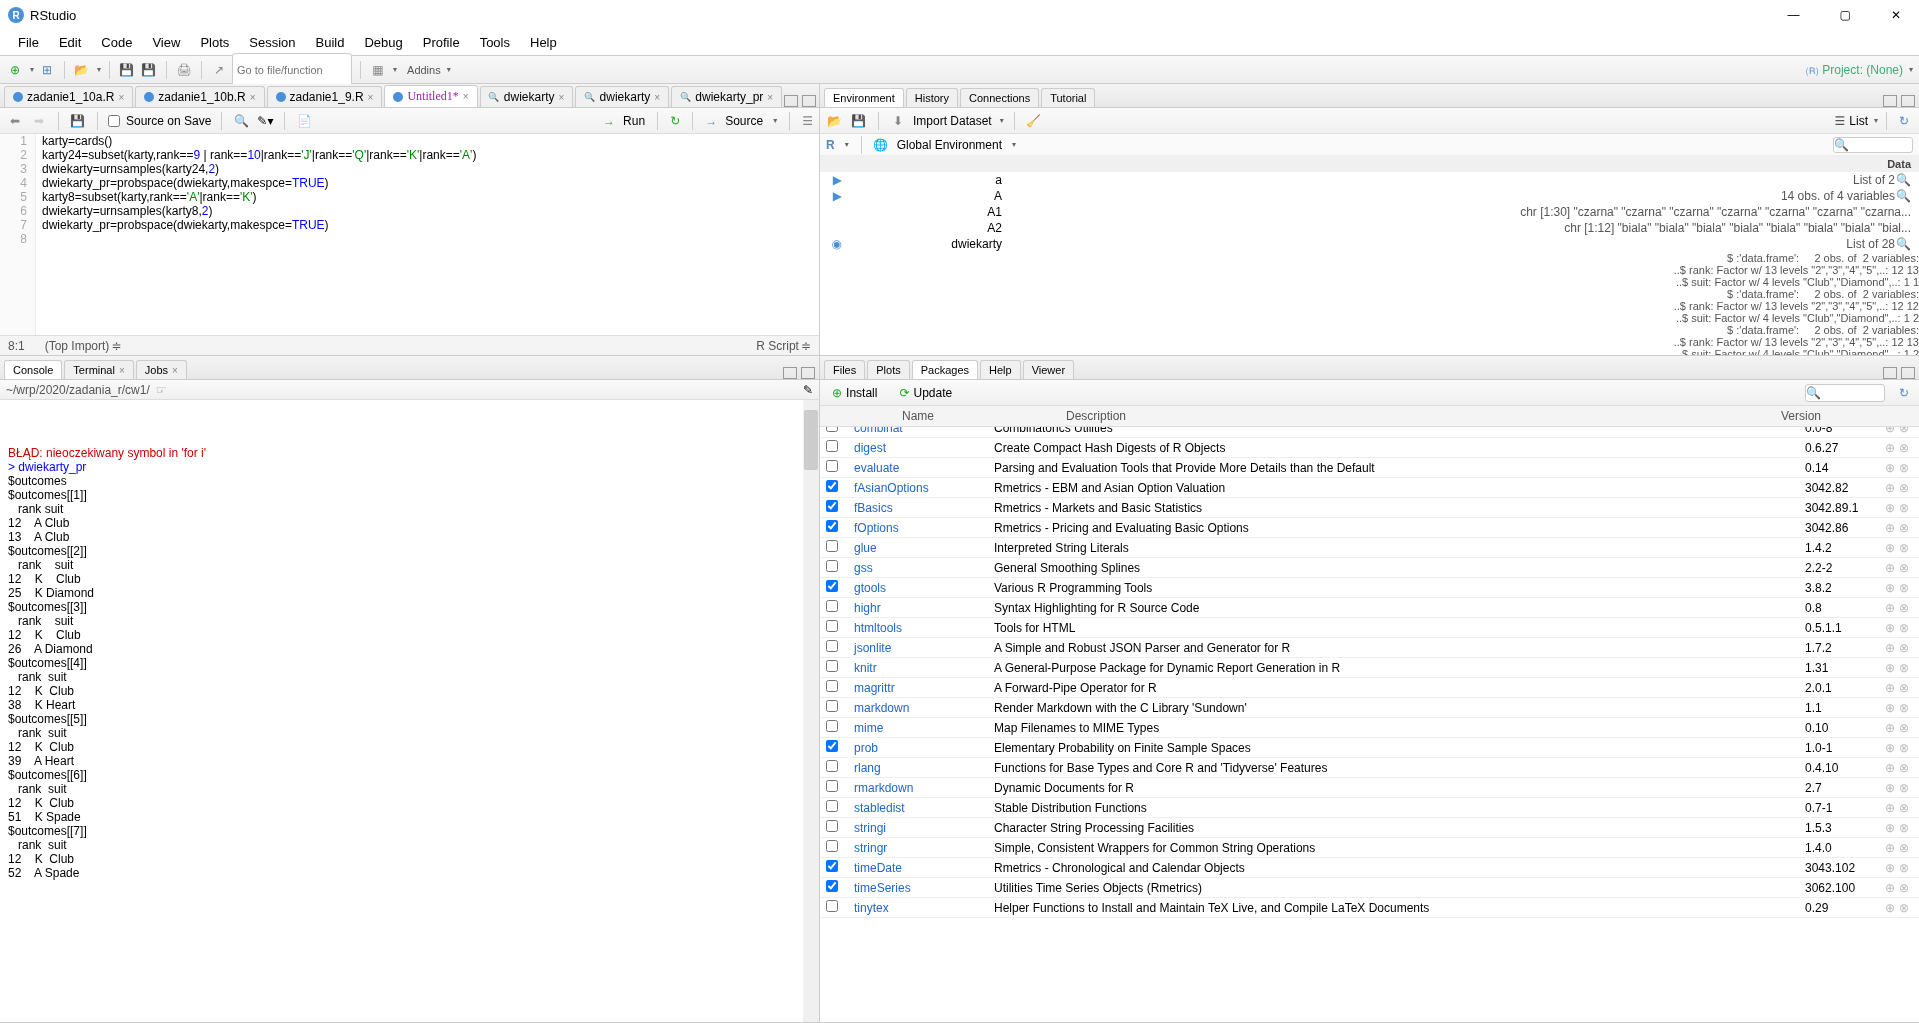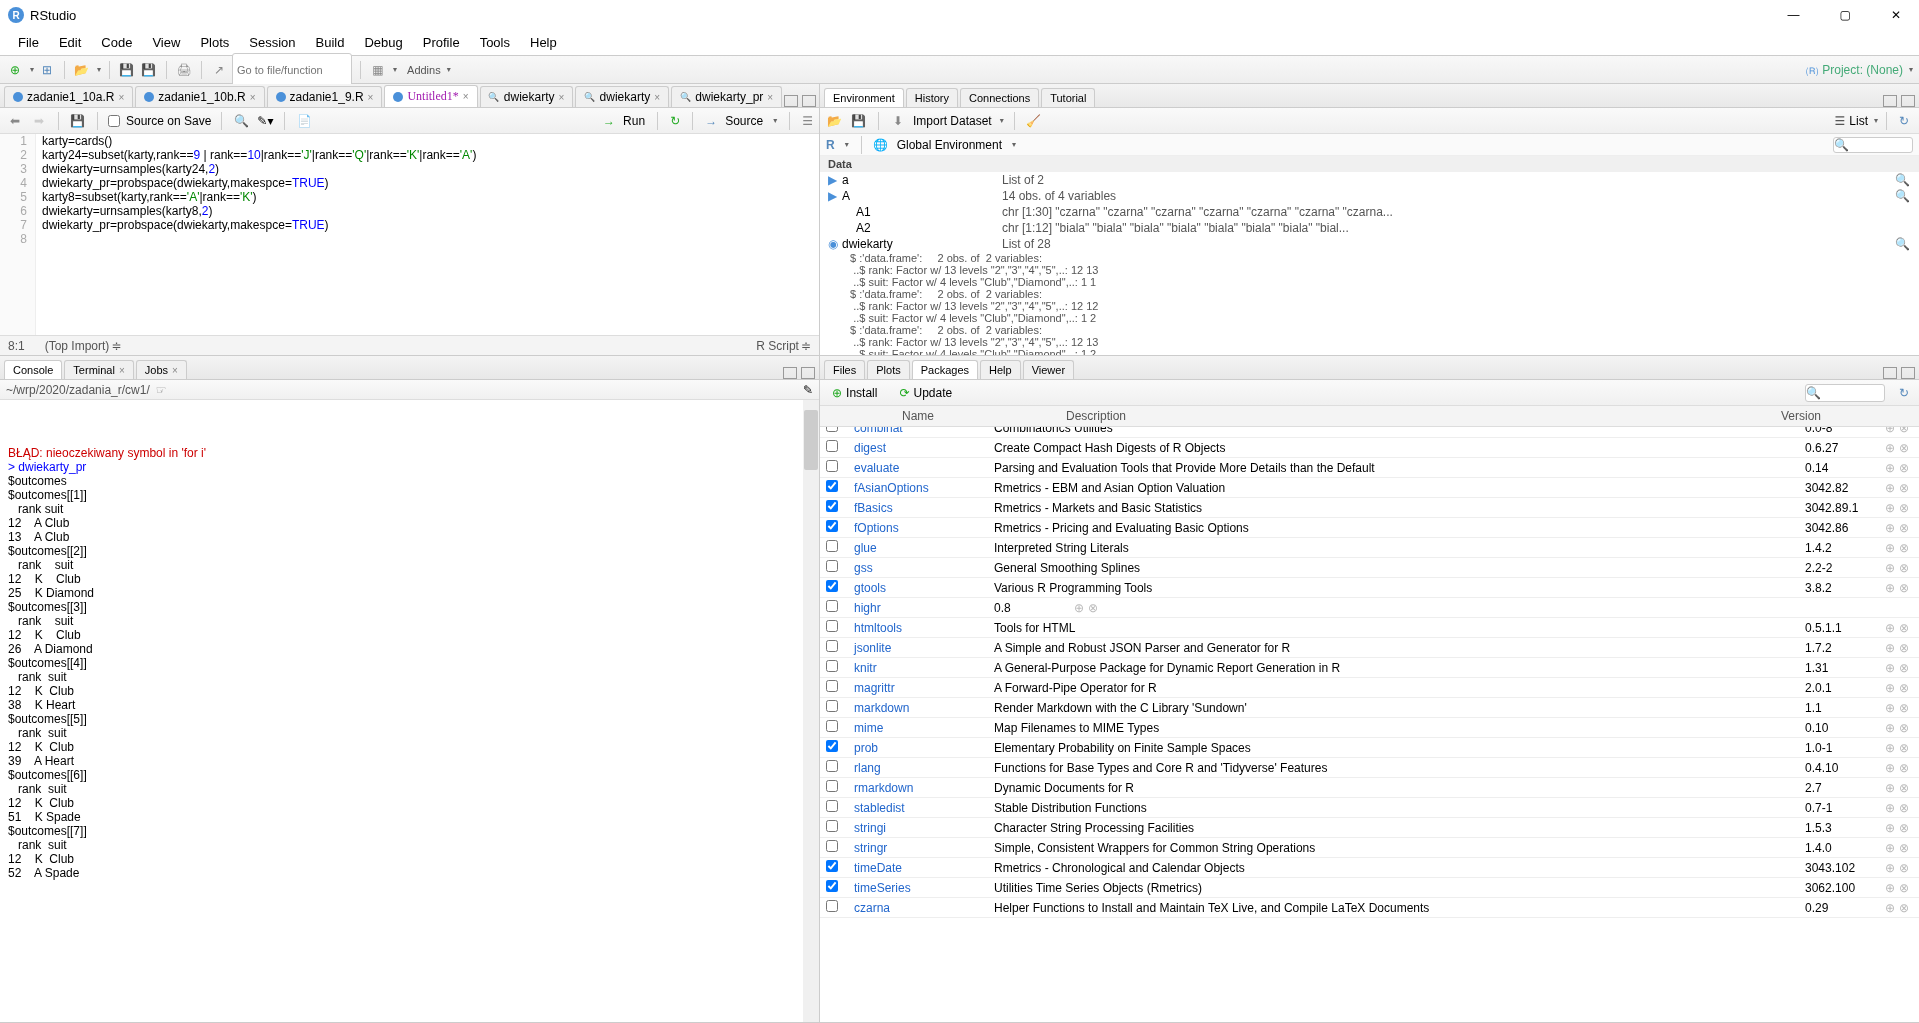--- a/index.html
+++ b/index.html
@@ -32,21 +32,21 @@
 .editor-body { flex: 1; background: #fff; display: flex; font-family: 'Consolas', monospace; font-size: 12px; overflow: hidden; }
 .gutter { width: 36px; text-align: right; padding-right: 8px; color: #aaa; background: #fafafa; border-right: 1px solid #eee; }
 .code { flex: 1; padding-left: 6px; white-space: pre; }
 .code .str { color: #008800; }
 .code .num { color: #0000ff; }
 .status-bar { height: 20px; display: flex; align-items: center; padding: 2px 8px; background: #f4f4f4; border-top: 1px solid #ddd; font-size: 11px; color: #555; }
 .console-body { flex: 1; background: #fff; font-family: 'Consolas', monospace; font-size: 12px; padding: 4px 8px; white-space: pre; overflow: auto; position: relative; }
 .console-body .err { color: #cc0000; }
 .console-body .prompt { color: #0000ff; }
 .env-toolbar { height: 26px; display: flex; align-items: center; padding: 0 6px; background: linear-gradient(#fafafa,#f0f0f0); border-bottom: 1px solid #ddd; gap: 6px; font-size: 11px; }
-.env-body { flex: 1; background: #fff; font-family: 'Consolas', monospace; font-size: 12px; overflow: auto; }
+.env-body { flex: 1; background: #fff; font-family: 'Consolas', monospace; font-size: 12px; overflow: auto; text-align: right; }
 .env-section { padding: 2px 8px; background: #f0f0f0; font-family: 'Segoe UI', sans-serif; font-weight: bold; font-size: 11px; color: #444; }
 .env-row { display: flex; padding: 1px 8px; align-items: center; }
 .env-expand { width: 14px; color: #4a90d9; cursor: pointer; }
 .env-name { width: 160px; }
 .env-val { flex: 1; color: #555; white-space: nowrap; overflow: hidden; text-overflow: ellipsis; }
 .env-mag { width: 16px; color: #888; cursor: pointer; }
 .env-sub { padding-left: 24px; color: #555; font-size: 11px; }
 .pkg-toolbar { height: 26px; display: flex; align-items: center; padding: 0 6px; background: linear-gradient(#fafafa,#f0f0f0); border-bottom: 1px solid #ddd; gap: 10px; font-size: 11px; }
 .pkg-btn { display: flex; align-items: center; gap: 4px; padding: 2px 6px; cursor: pointer; }
 .pkg-search { margin-left: auto; width: 80px; height: 18px; border: 1px solid #ccc; border-radius: 3px; }
@@ -441,20 +441,21 @@
               <div class="pkg-col-desc">Various R Programming Tools</div>
               <div class="pkg-col-ver">3.8.2</div>
               <div class="pkg-col-act actions">
                 <span>⊕</span>
                 <span>⊗</span>
               </div>
             </div>
             <div class="pkg-row">
               <div class="pkg-col-check"><input type="checkbox" class="checkbox-small" style=""></div>
               <div class="pkg-col-name">highr</div>
+              <div class="pkg-col-desc">Syntax Highlighting for R Source Code</div>
               <div class="pkg-col-ver">0.8</div>
               <div class="pkg-col-act actions">
                 <span>⊕</span>
                 <span>⊗</span>
               </div>
             </div>
             <div class="pkg-row">
               <div class="pkg-col-check"><input type="checkbox" class="checkbox-small" style=""></div>
               <div class="pkg-col-name">htmltools</div>
               <div class="pkg-col-desc">Tools for HTML</div>
@@ -589,21 +590,21 @@
               <div class="pkg-col-name">timeSeries</div>
               <div class="pkg-col-desc">Utilities Time Series Objects (Rmetrics)</div>
               <div class="pkg-col-ver">3062.100</div>
               <div class="pkg-col-act actions">
                 <span>⊕</span>
                 <span>⊗</span>
               </div>
             </div>
             <div class="pkg-row">
               <div class="pkg-col-check"><input type="checkbox" class="checkbox-small" style=""></div>
-              <div class="pkg-col-name">czarna</div>
+              <div class="pkg-col-name">tinytex</div>
               <div class="pkg-col-desc">Helper Functions to Install and Maintain TeX Live, and Compile LaTeX Documents</div>
               <div class="pkg-col-ver">0.29</div>
               <div class="pkg-col-act actions">
                 <span>⊕</span>
                 <span>⊗</span>
               </div>
             </div>
           </div>
       </div>
     </div>

